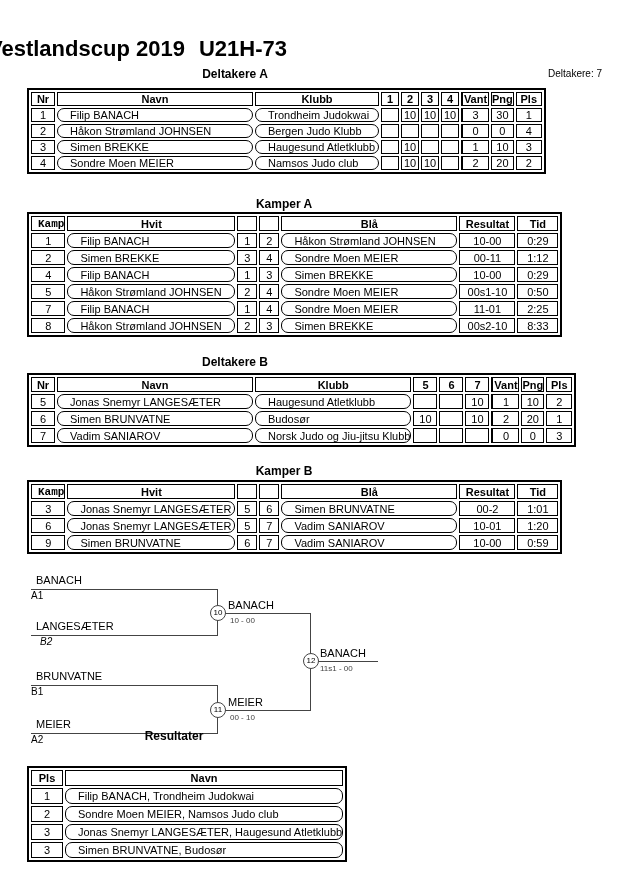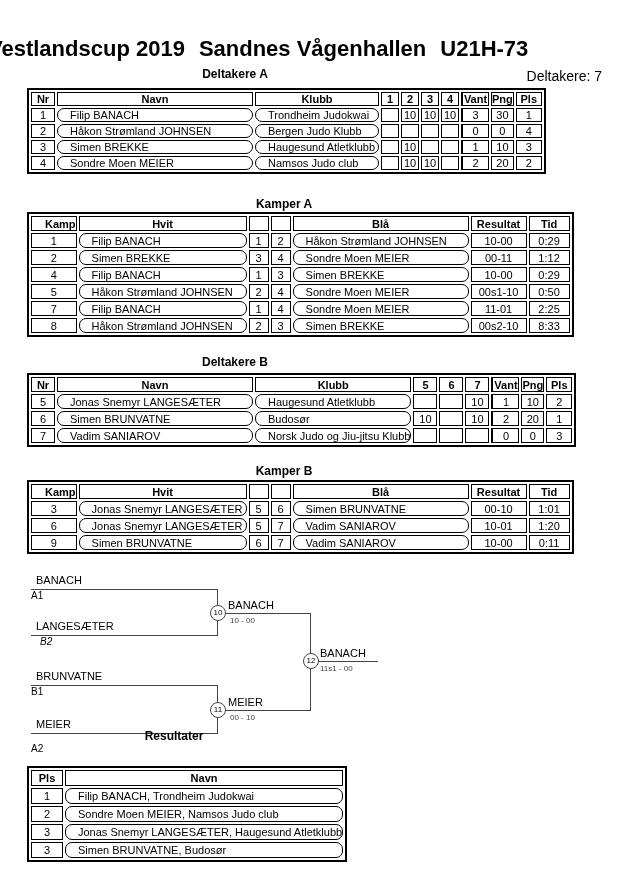--- a/index.html
+++ b/index.html
@@ -7,35 +7,35 @@
     width:630px;height:891px;position:relative;overflow:hidden;
     background:#fff;color:#000;
     font-family:"Liberation Sans","DejaVu Sans",sans-serif;
   }
   .abs{position:absolute;}
   .page-title{
     left:-12px;top:36px;white-space:nowrap;display:flex;gap:14px;
     font-size:22px;font-weight:bold;letter-spacing:0;
   }
   .sec-title{font-size:12px;font-weight:bold;text-align:center;}
-  .participants-note{font-size:14px;}
+  .participants-note{font-size:10px;}
   table{
     border-collapse:separate;border-spacing:2px;
     border:2px solid #000;position:absolute;table-layout:fixed;
     background:#fff;
   }
   td,th{
     border:1px solid #000;box-sizing:border-box;
     font-size:11px;line-height:12px;padding:0;margin:0;
     text-align:center;vertical-align:middle;white-space:nowrap;overflow:visible;
     font-weight:normal;
   }
   th{font-weight:bold;}
   td.l{text-align:left;padding-left:12px;border-radius:7px;}
-  th.l{text-align:left;padding-left:13px;}
+  th.l{text-align:left;padding-left:6px;font-family:Liberation Mono, monospace;}
   .grp{border-left:2px solid #000;}
   .t-da td,.t-da th{height:14px;}
   .t-ka td,.t-ka th{height:15px;}
   .t-db td,.t-db th{height:15px;}
   .t-kb td,.t-kb th{height:15px;}
   .t-res td,.t-res th{height:16px;}
   
   .bracket{left:28px;top:563px;width:380px;height:185px;}
   .hl{position:absolute;height:1px;background:#444;}
   .vl{position:absolute;width:1px;background:#444;}
@@ -45,21 +45,20 @@
   .b-circle{
     position:absolute;width:14px;height:14px;border:1px solid #444;border-radius:50%;
     background:#fff;font-size:8px;line-height:14px;text-align:center;z-index:2;
   }
 </style>
 </head>
 <body>
 
 <div class="abs page-title">
   <span>Vestlandscup 2019</span>
-  <span>Sandnes Vågenhallen</span>
   <span>U21H-73</span>
 </div>
 <div class="abs participants-note" style="top:68px;right:28px;">Deltakere: 7</div>
 
 <div class="abs sec-title" style="left:27px;top:67px;width:416px;">Deltakere A</div>
 <table class="t-da" style="left:27px;top:88px;">
   <colgroup>
       <col style="width:24px">
       <col style="width:196px">
       <col style="width:124px">
@@ -294,40 +293,40 @@
     <th>Blå</th>
     <th>Resultat</th>
     <th>Tid</th>
   </tr>
   <tr>
     <td>3</td>
     <td class="l">Jonas Snemyr LANGESÆTER</td>
     <td>5</td>
     <td>6</td>
     <td class="l">Simen BRUNVATNE</td>
-    <td>00-10</td>
+    <td>00-2</td>
     <td>1:01</td>
   </tr>
   <tr>
     <td>6</td>
     <td class="l">Jonas Snemyr LANGESÆTER</td>
     <td>5</td>
     <td>7</td>
     <td class="l">Vadim SANIAROV</td>
     <td>10-01</td>
     <td>1:20</td>
   </tr>
   <tr>
     <td>9</td>
     <td class="l">Simen BRUNVATNE</td>
     <td>6</td>
     <td>7</td>
     <td class="l">Vadim SANIAROV</td>
     <td>10-00</td>
-    <td>0:11</td>
+    <td>0:59</td>
   </tr>
 </tbody>
   </table>
 
 <div class="abs bracket">
 
   <div class="hl" style="left:3px;top:26px;width:186px;"></div>
   <div class="hl" style="left:3px;top:72px;width:186px;"></div>
   <div class="vl" style="left:189px;top:26px;height:47px;"></div>
   <div class="hl" style="left:196px;top:50px;width:86px;"></div>
@@ -338,21 +337,21 @@
   <div class="vl" style="left:282px;top:50px;height:98px;"></div>
   <div class="hl" style="left:289px;top:98px;width:61px;"></div>
 
   <div class="b-name" style="left:8px;top:12px;">BANACH</div>
   <div class="b-seed" style="left:3px;top:28px;">A1</div>
   <div class="b-name" style="left:8px;top:58px;">LANGESÆTER</div>
   <div class="b-seed" style="left:12px;top:74px;font-style:italic;">B2</div>
   <div class="b-name" style="left:8px;top:108px;">BRUNVATNE</div>
   <div class="b-seed" style="left:3px;top:124px;">B1</div>
   <div class="b-name" style="left:8px;top:156px;">MEIER</div>
-  <div class="b-seed" style="left:3px;top:172px;margin-top:9px;">A2</div>
+  <div class="b-seed" style="left:3px;top:172px;">A2</div>
 
   <div class="b-circle" style="left:182px;top:42px;">10</div>
   <div class="b-name" style="left:200px;top:37px;">BANACH</div>
   <div class="b-score" style="left:202px;top:54px;">10 - 00</div>
   <div class="b-circle" style="left:182px;top:139px;">11</div>
   <div class="b-name" style="left:200px;top:134px;">MEIER</div>
   <div class="b-score" style="left:202px;top:151px;">00 - 10</div>
   <div class="b-circle" style="left:275px;top:90px;">12</div>
   <div class="b-name" style="left:292px;top:85px;">BANACH</div>
   <div class="b-score" style="left:292px;top:102px;">11s1 - 00</div>

